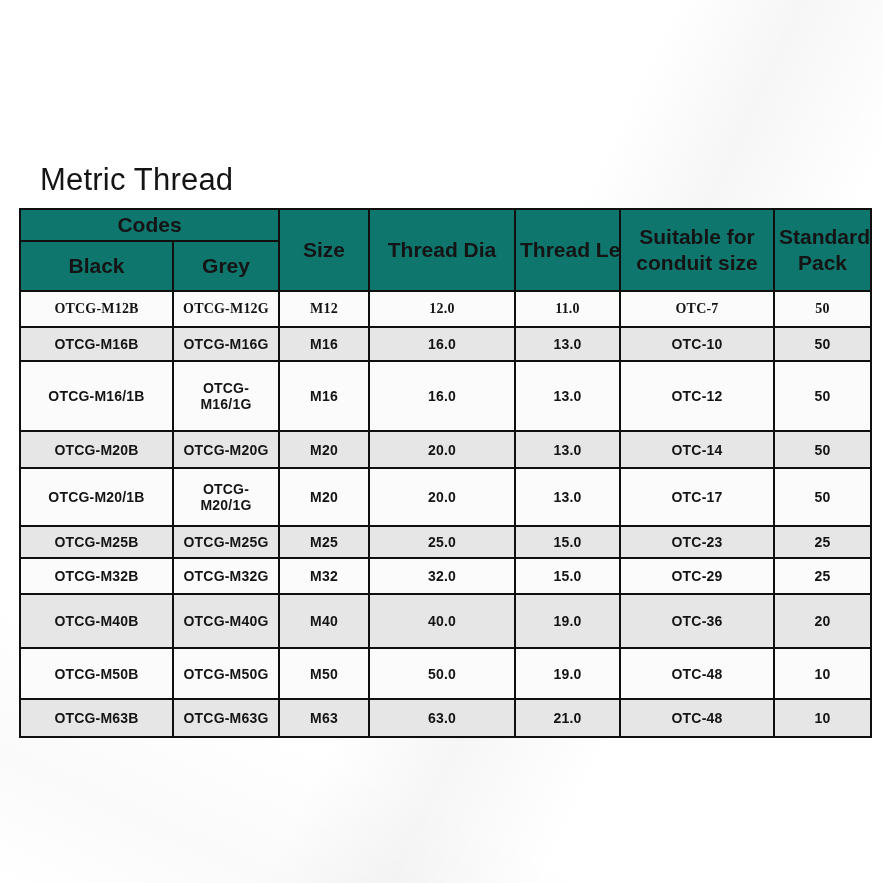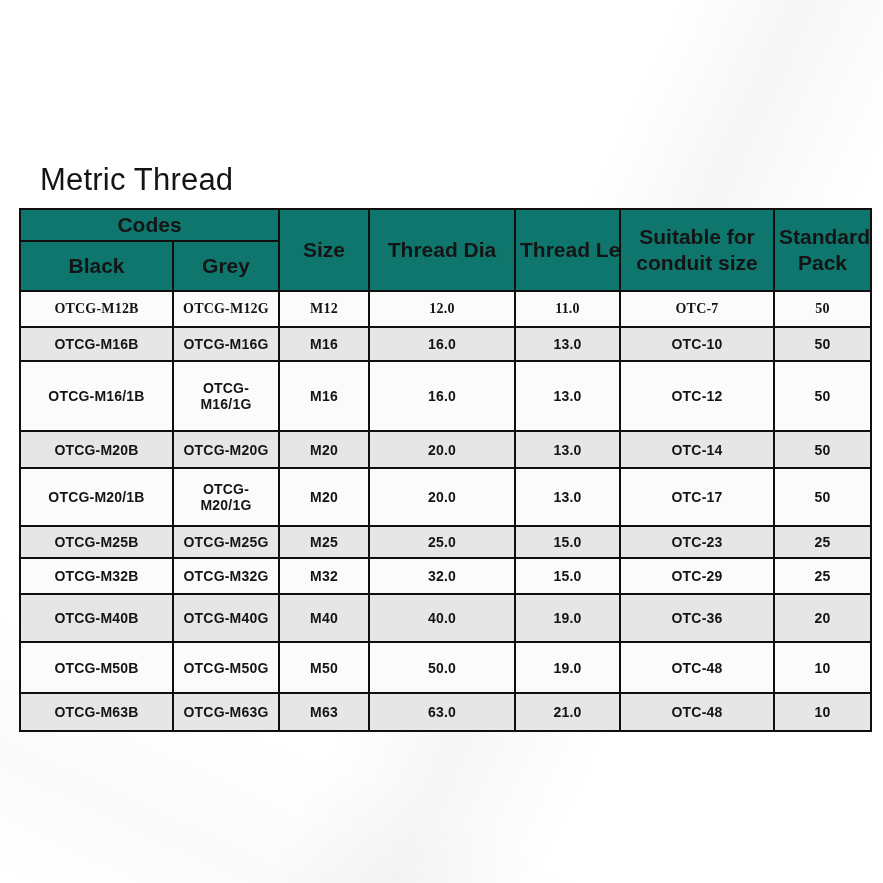--- a/index.html
+++ b/index.html
@@ -69,21 +69,21 @@
     background: #e6e6e6;
   }
   
   .spec-table tbody tr:nth-child(1)  { height: 36px; font-family: Liberation Serif, serif; }
   .spec-table tbody tr:nth-child(2)  { height: 34px; }
   .spec-table tbody tr:nth-child(3)  { height: 70px; }
   .spec-table tbody tr:nth-child(4)  { height: 37px; }
   .spec-table tbody tr:nth-child(5)  { height: 58px; padding-left: 45px; }
   .spec-table tbody tr:nth-child(6)  { height: 32px; }
   .spec-table tbody tr:nth-child(7)  { height: 36px; border-radius: 13px; }
-  .spec-table tbody tr:nth-child(8)  { height: 48px; }
+  .spec-table tbody tr:nth-child(8)  { height: 54px; }
   .spec-table tbody tr:nth-child(9)  { height: 51px; }
   .spec-table tbody tr:nth-child(10) { height: 38px; }
 </style>
 </head>
 <body>
 
 <div class="bg-sheen"></div>
 
 <h1 class="page-title">Metric Thread</h1>
 

